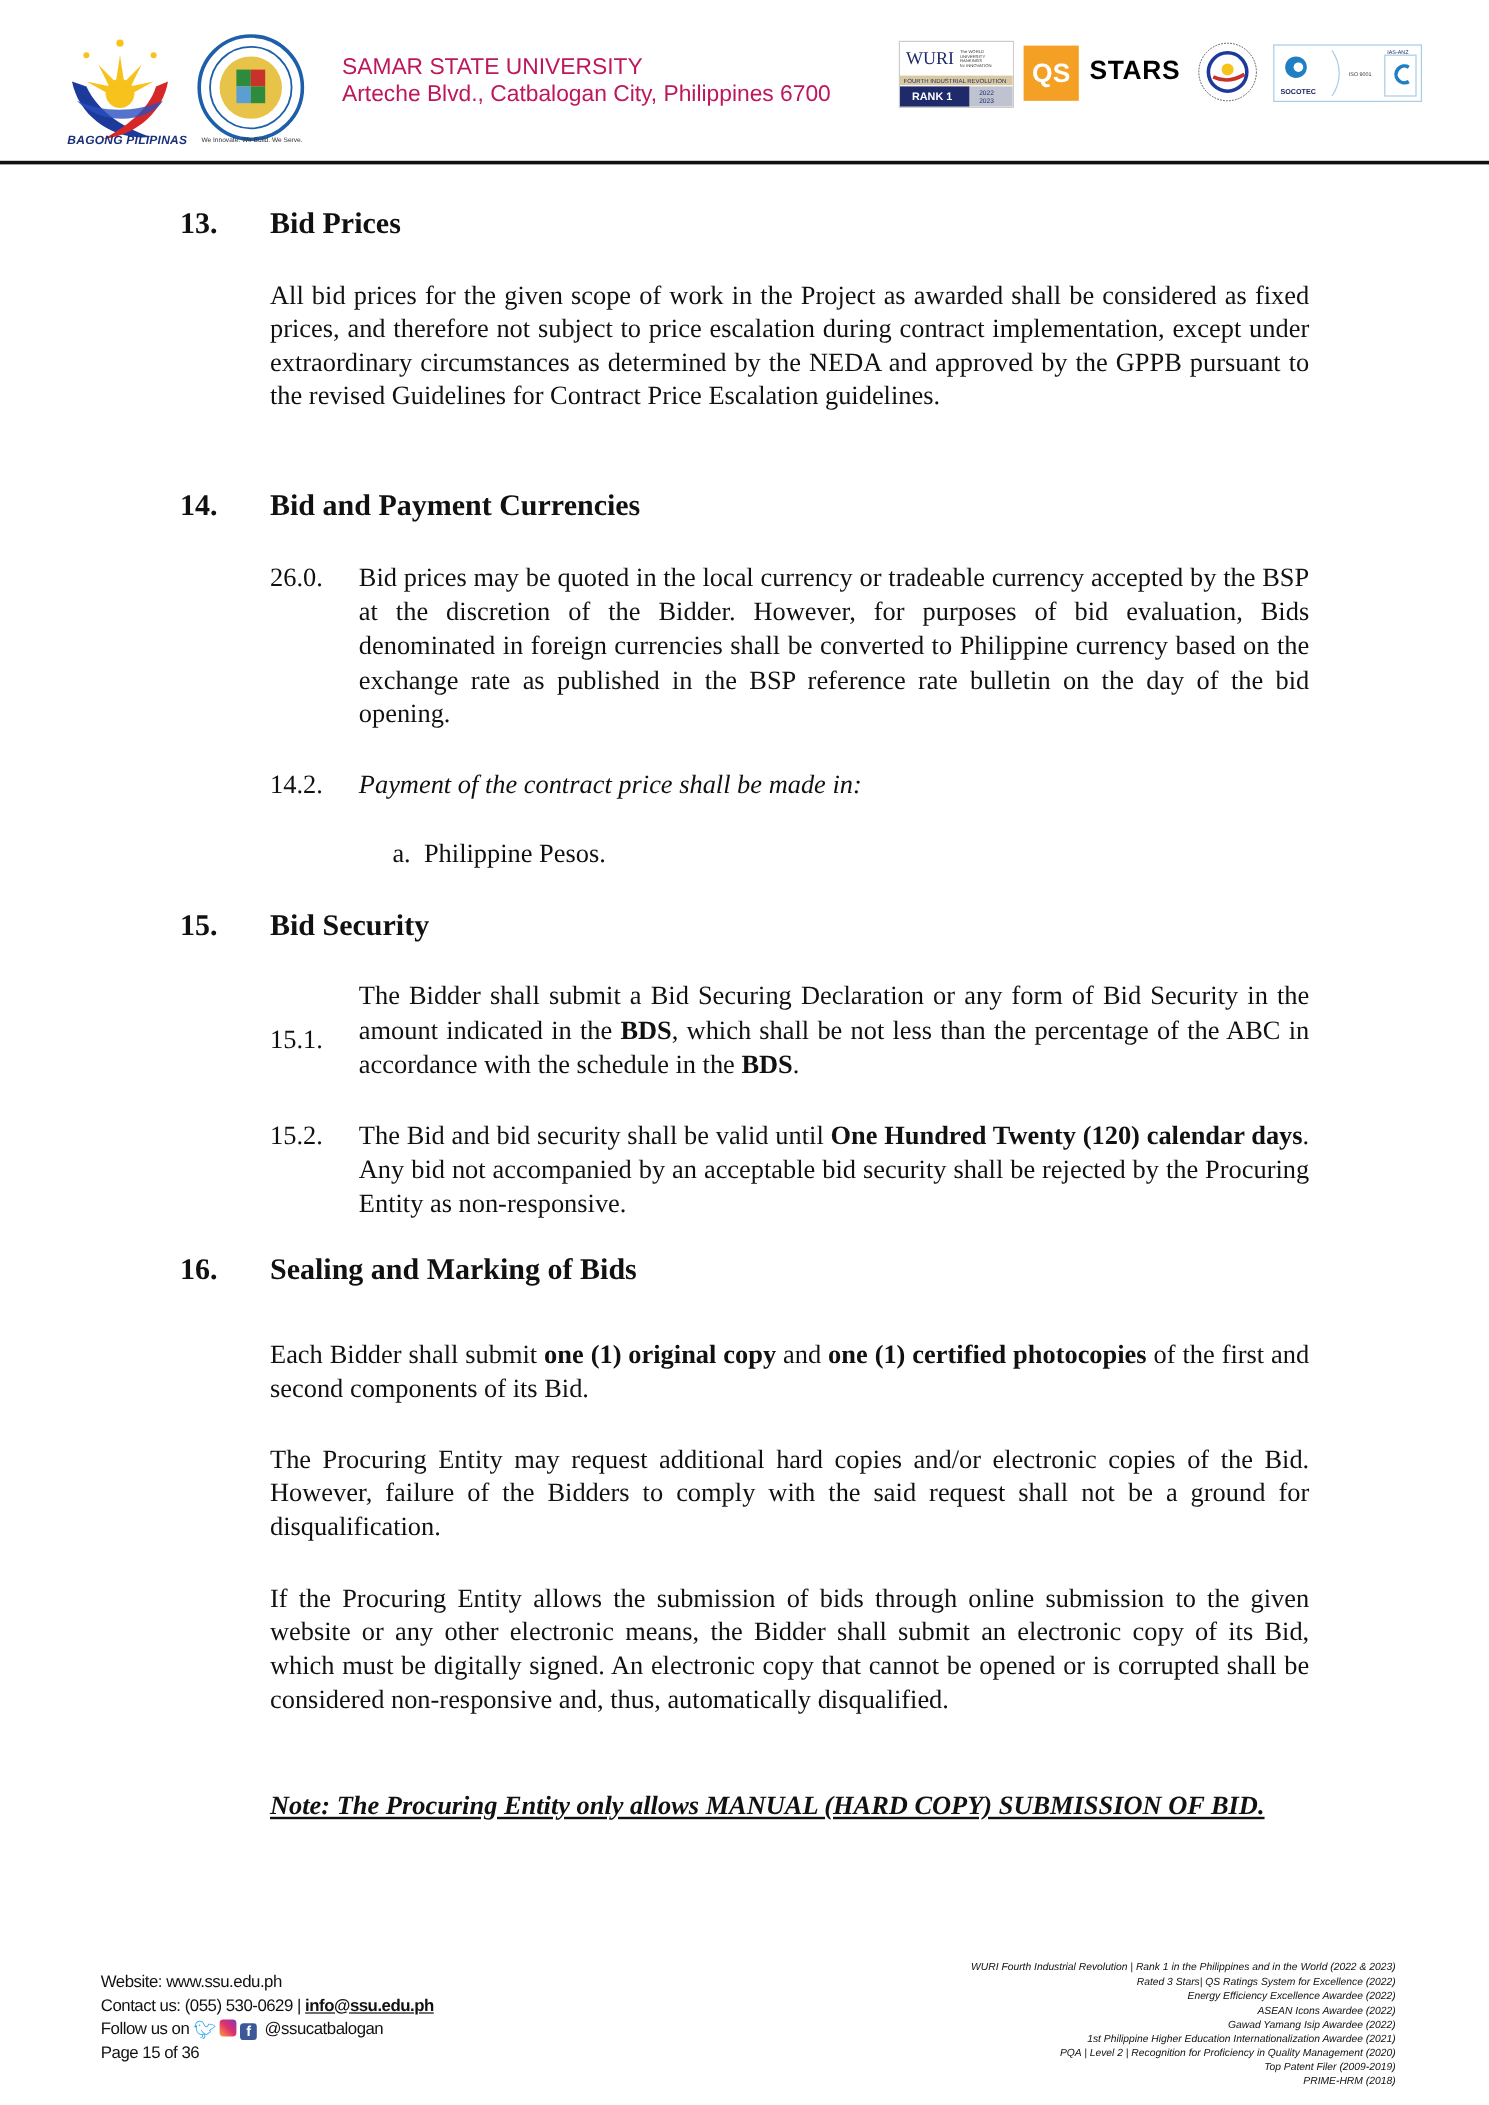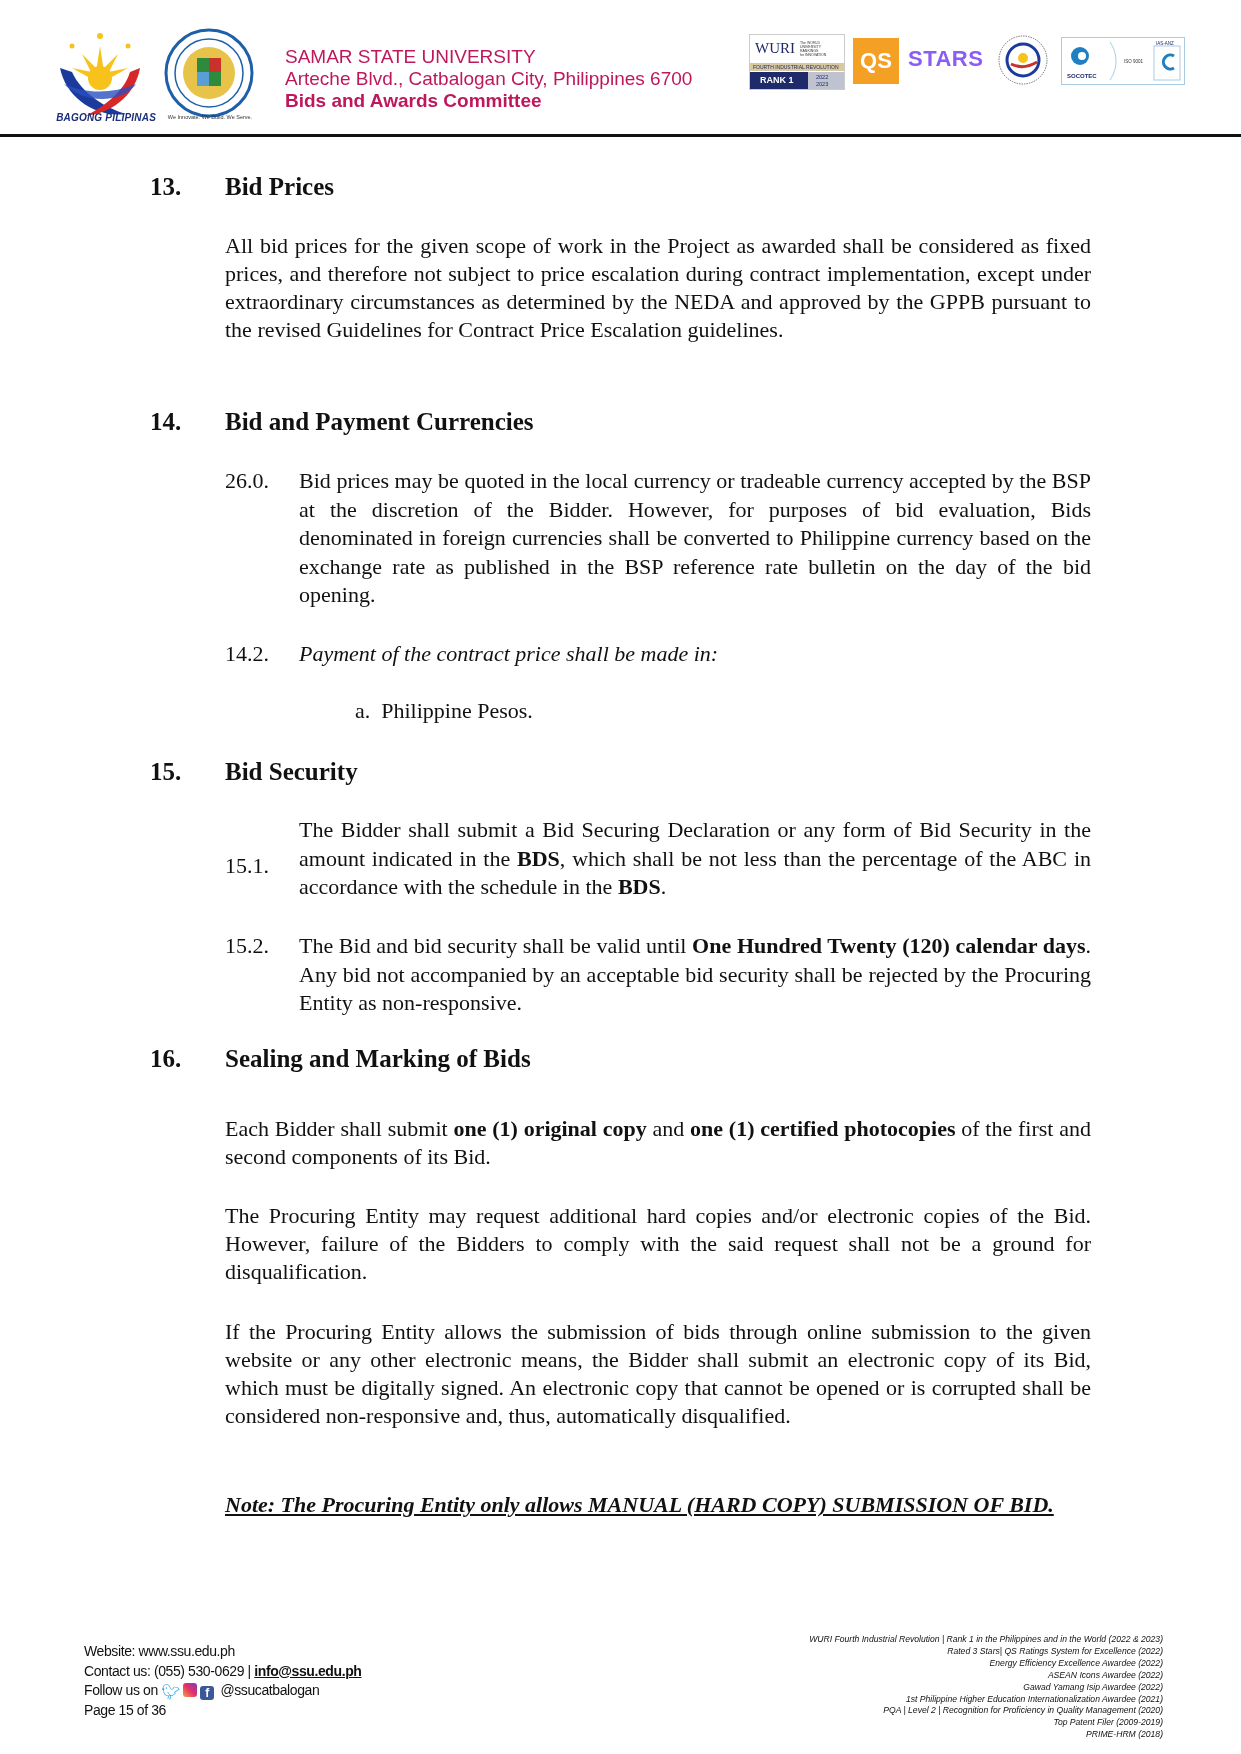--- a/index.html
+++ b/index.html
@@ -10,21 +10,21 @@
   .header { position:absolute; left:0; top:0; width:1241px; height:140px; }
   .logo-bp { position:absolute; left:46px; top:28px; width:108px; height:96px; }
   .logo-bp-text { position:absolute; left:48px; top:112px; width:108px; font-family:"Liberation Sans",sans-serif; font-weight:bold; font-style:italic; font-size:10px; color:#1b2f7a; text-align:right; letter-spacing:0.2px; }
   .logo-ssu { position:absolute; left:164px; top:28px; width:90px; height:90px; }
   .logo-ssu-tag { position:absolute; left:160px; top:114px; width:100px; font-family:"Liberation Sans",sans-serif; font-size:5.5px; color:#333; text-align:center; }
   .hdr-text { position:absolute; left:285px; top:46px; font-family:"Liberation Sans",sans-serif; font-size:19px; line-height:22px; color:#be185d; }
   .hdr-text .bold { font-weight:bold; }
   .badge-wuri { position:absolute; left:749px; top:34px; width:94px; height:54px; border:1px solid #ccc; background:#fff; }
   .badge-qs { position:absolute; left:853px; top:38px; width:126px; height:46px; }
   .qs-box { position:absolute; left:0; top:0; width:46px; height:46px; background:#f4a024; color:#fff; font-family:"Liberation Sans",sans-serif; font-weight:bold; font-size:22px; line-height:46px; text-align:center; }
-  .qs-stars { position:absolute; left:55px; top:8px; font-family:"Liberation Sans",sans-serif; font-weight:bold; font-size:22px; color:#8b5cf6; letter-spacing:0.5px; }
+  .qs-stars { position:absolute; left:55px; top:8px; font-family:"Liberation Sans",sans-serif; font-weight:bold; font-size:22px; color:#000000; letter-spacing:0.5px; }
   .badge-pqa { position:absolute; left:997px; top:34px; width:52px; height:52px; }
   .badge-socotec { position:absolute; left:1061px; top:37px; width:122px; height:46px; border:1px solid #a9cce3; background:#fff; }
   .hdr-rule { position:absolute; left:0; top:134px; width:1241px; height:3px; background:#111; }
 
   
   .doc { position:absolute; left:0; top:0; width:1241px; font-family:"Liberation Serif",serif; color:#111; }
   .sec-title { position:absolute; font-family:"Liberation Serif",serif; font-weight:bold; font-size:25px; line-height:30px; }
   .sec-num { left:150px; }
   .sec-name { left:225px; }
   .para { position:absolute; left:225px; width:866px; font-size:22px; line-height:28px; text-align:justify; }
@@ -77,21 +77,20 @@
       <rect x="45" y="30" width="12" height="14" fill="#c8322b"></rect>
       <rect x="33" y="44" width="12" height="14" fill="#5a9fd4"></rect>
       <rect x="45" y="44" width="12" height="14" fill="#2e8b3d"></rect>
       <path d="M20,40 A26,26 0 0 1 70,40" fill="none" stroke="#1d5fa8" stroke-width="0"></path>
     </svg>
     <div class="logo-ssu-tag">We Innovate. We Build. We Serve.</div>
 
     <div class="hdr-text">
       <div>SAMAR STATE UNIVERSITY</div>
       <div>Arteche Blvd., Catbalogan City, Philippines 6700</div>
-      <div class="bold">Bids and Awards Committee</div>
     </div>
 
     <svg class="badge-wuri" viewBox="0 0 94 54">
       <rect x="0" y="0" width="94" height="54" fill="#fff"></rect>
       <text x="5" y="18" font-family="Liberation Serif, serif" font-size="15" fill="#1f2a6b">WURI</text>
       <text x="50" y="9" font-family="Liberation Sans, sans-serif" font-size="3.5" fill="#333">The WORLD</text>
       <text x="50" y="13" font-family="Liberation Sans, sans-serif" font-size="3.5" fill="#333">UNIVERSITY</text>
       <text x="50" y="17" font-family="Liberation Sans, sans-serif" font-size="3.5" fill="#333">RANKINGS</text>
       <text x="50" y="21" font-family="Liberation Sans, sans-serif" font-size="3.5" fill="#333">for INNOVATION</text>
       <rect x="0" y="28" width="94" height="8" fill="#d9c9a0"></rect>
@@ -134,21 +133,21 @@
     <div class="sec-title sec-num" style="top:172px;">13.</div>
     <div class="sec-title sec-name" style="top:172px;">Bid Prices</div>
     <div class="para" style="top:232px;">All bid prices for the given scope of work in the Project as awarded shall be considered as fixed prices, and therefore not subject to price escalation during contract implementation, except under extraordinary circumstances as determined by the NEDA and approved by the GPPB pursuant to the revised Guidelines for Contract Price Escalation guidelines.</div>
 
     <div class="sec-title sec-num" style="top:407px;">14.</div>
     <div class="sec-title sec-name" style="top:407px;">Bid and Payment Currencies</div>
     <div class="sub-num" style="top:467px;">26.0.</div>
     <div class="sub-text" style="top:467px;">Bid prices may be quoted in the local currency or tradeable currency accepted by the BSP at the discretion of the Bidder.  However, for purposes of bid evaluation, Bids denominated in foreign currencies shall be converted to Philippine currency based on the exchange rate as published in the BSP reference rate bulletin on the day of the bid opening.</div>
     <div class="sub-num" style="top:640px;">14.2.</div>
     <div class="sub-text italic" style="top:640px;">Payment of the contract price shall be made in:</div>
-    <div class="list-a" style="top:697px;margin-left:28px;">
+    <div class="list-a" style="top:697px;">
       <span>a.</span>&nbsp;
       <span>Philippine Pesos.</span>
     </div>
 
     <div class="sec-title sec-num" style="top:757px;">15.</div>
     <div class="sec-title sec-name" style="top:757px;">Bid Security</div>
     <div class="sub-num" style="top:812px;margin-top:40px;">15.1.</div>
     <div class="sub-text" style="top:816px;"><span>The Bidder shall submit a Bid Securing Declaration or any form of Bid Security in the amount indicated in the </span><span class="b">BDS</span><span>, which shall be not less than the percentage of the ABC in accordance with the schedule in the </span><span class="b">BDS</span><span>.</span></div>
     <div class="sub-num" style="top:932px;">15.2.</div>
     <div class="sub-text" style="top:932px;"><span>The Bid and bid security shall be valid until </span><span class="b">One Hundred Twenty (120) calendar days</span><span>. Any bid not accompanied by an acceptable bid security shall be rejected by the Procuring Entity as non-responsive.</span></div>

